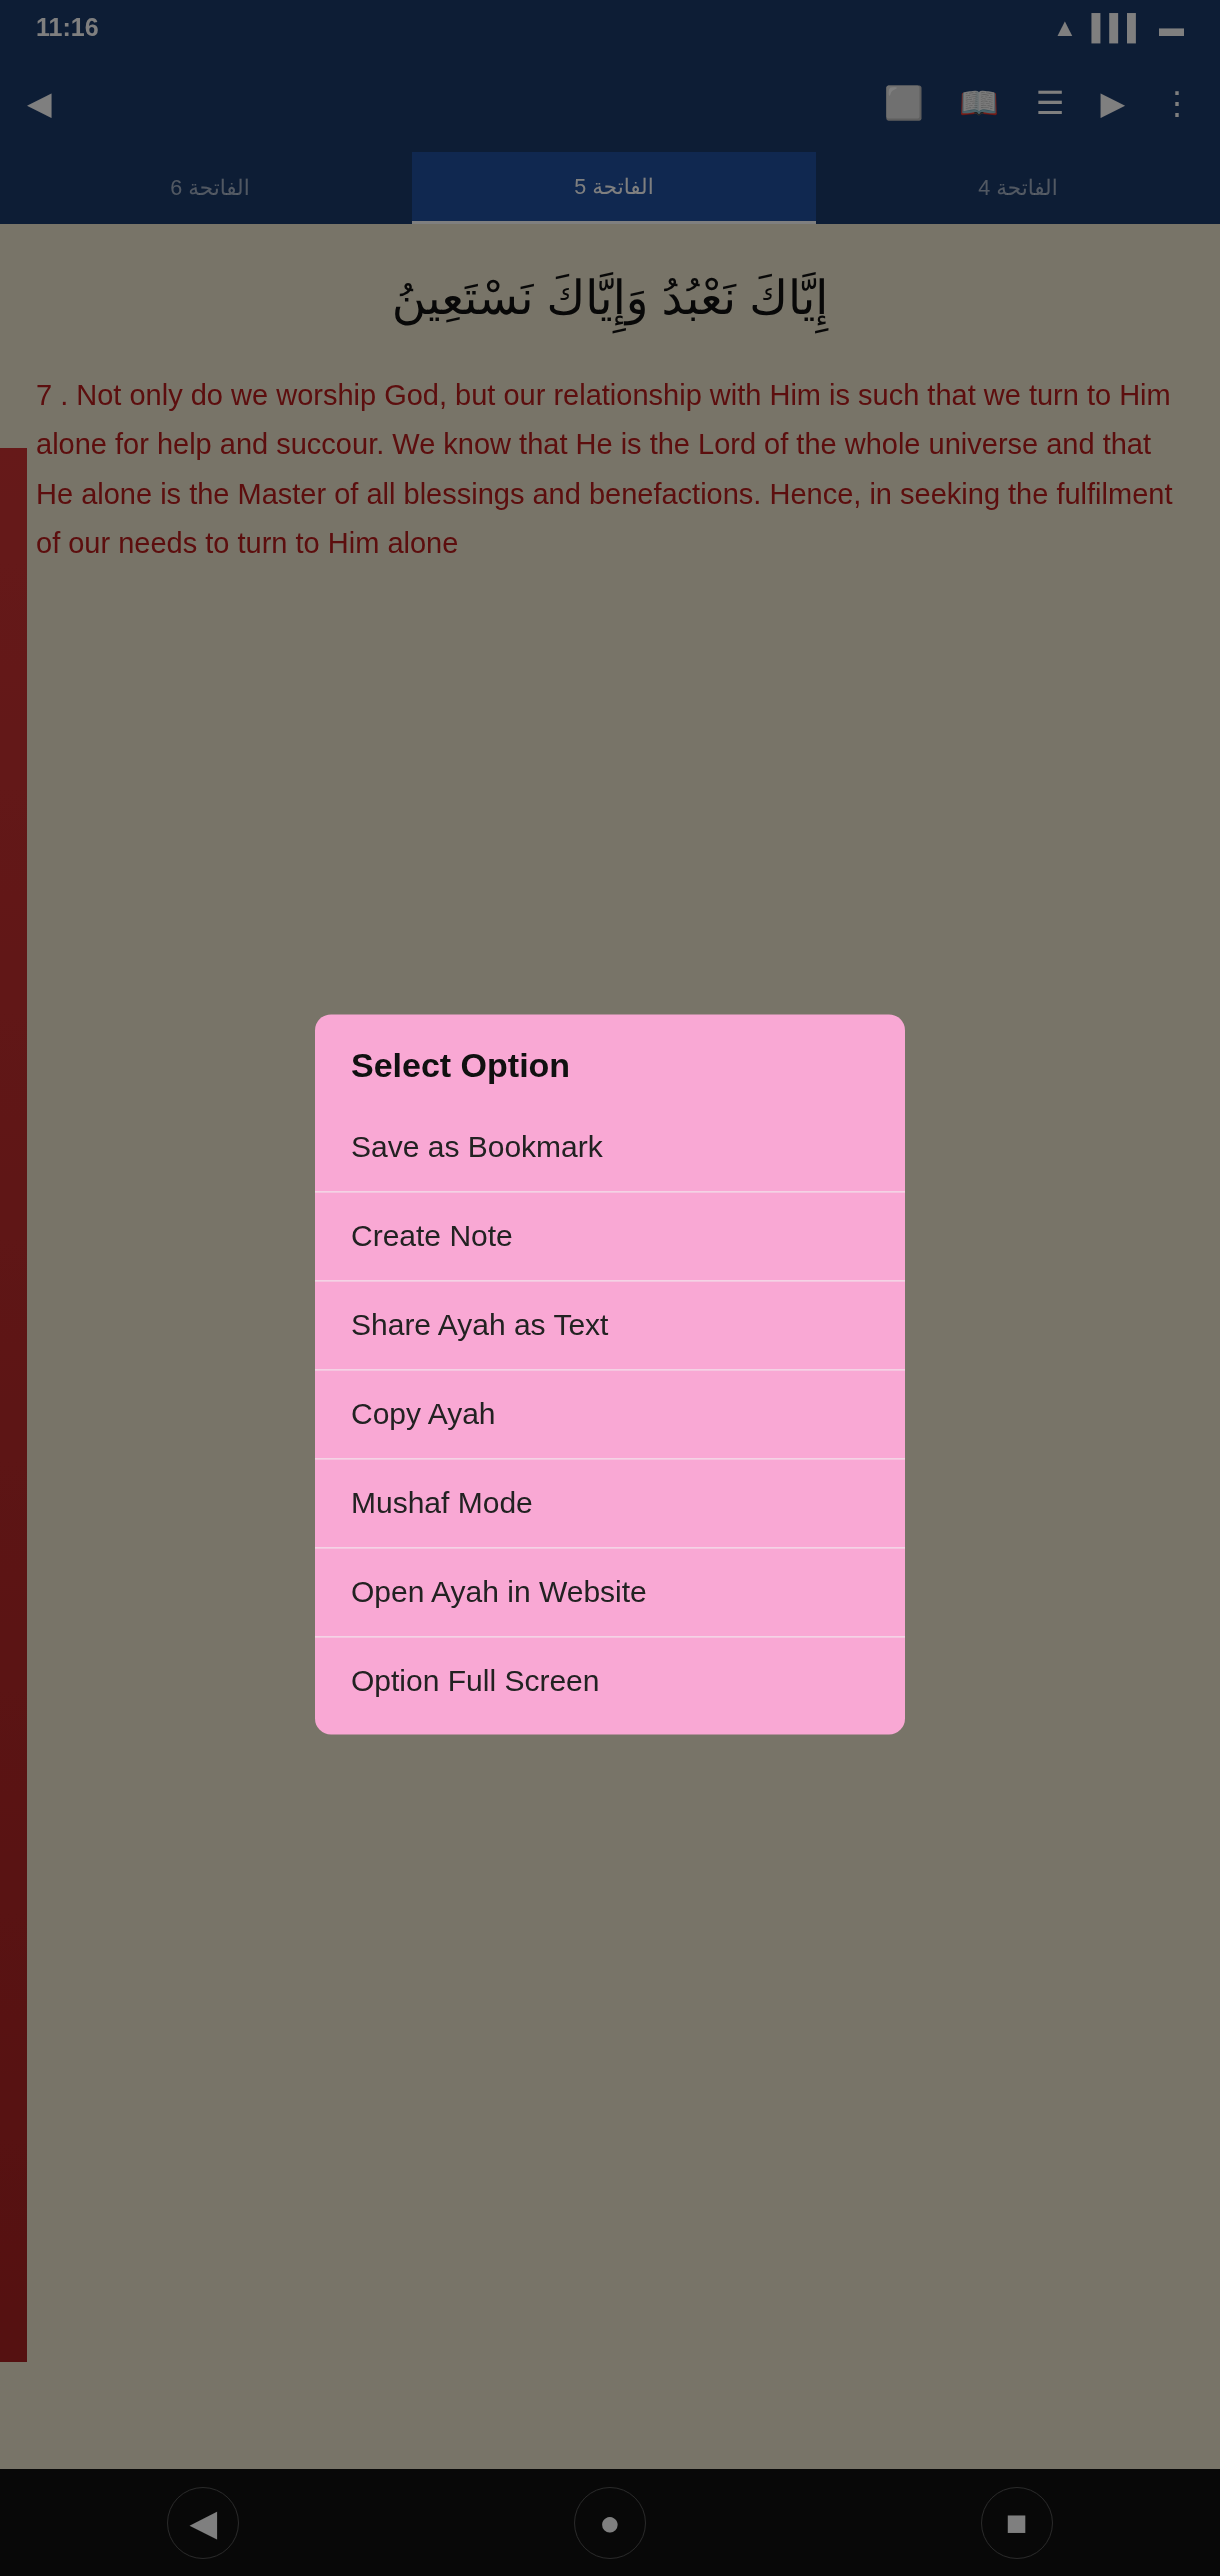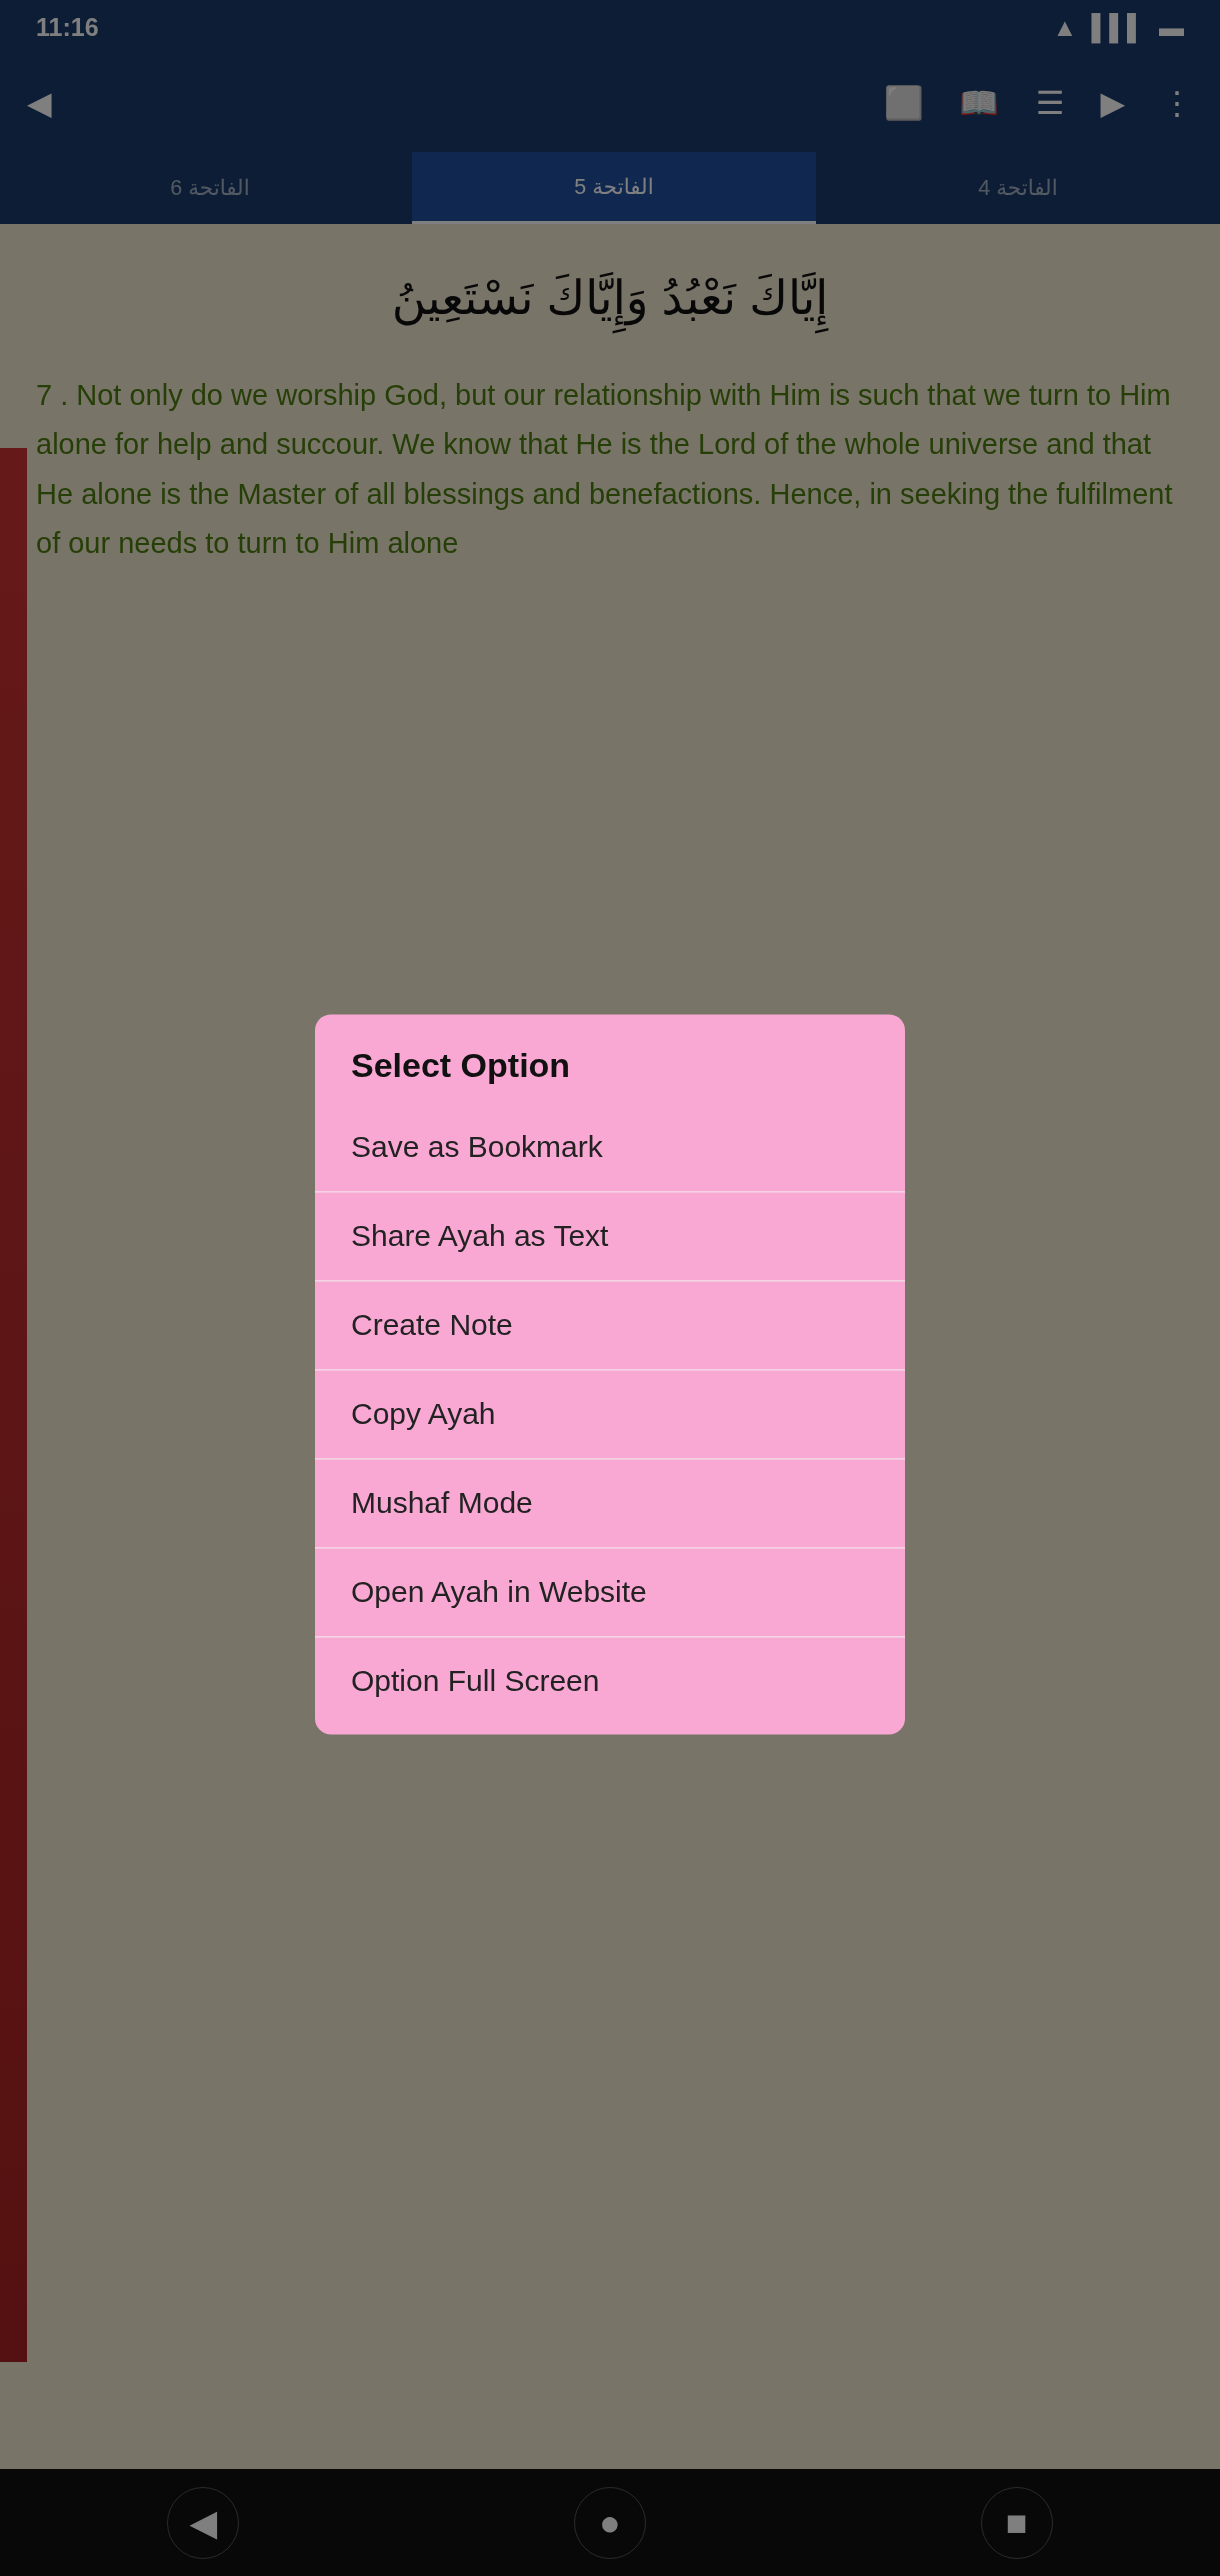--- a/index.html
+++ b/index.html
@@ -187,21 +187,21 @@
       height: 72px;
       border-radius: 50%;
       border: 1.8px solid #555;
       cursor: pointer;
     }
 
     
     .body-text {
       padding: 0 36px;
       font-size: 29px;
-      color: #4d7c0f;
+      color: #b91c1c;
       line-height: 1.7;
     }
 
     
     .left-deco {
       position: absolute;
       left: 0;
       top: 224px;
       width: 27px;
       bottom: 107px;
@@ -260,24 +260,24 @@
 
 <div class="overlay"></div>
 
 <div class="modal">
   <div class="modal-title">Select Option</div>
 
   <div class="modal-item">
     <span>Save as Bookmark</span>
   </div>
   <div class="modal-item">
+    <span>Create Note</span>
+  </div>
+  <div class="modal-item">
     <span>Share Ayah as Text</span>
-  </div>
-  <div class="modal-item">
-    <span>Create Note</span>
   </div>
   <div class="modal-item">
     <span>Copy Ayah</span>
   </div>
   <div class="modal-item">
     <span>Mushaf Mode</span>
   </div>
   <div class="modal-item">
     <span>Open Ayah in Website</span>
   </div>

